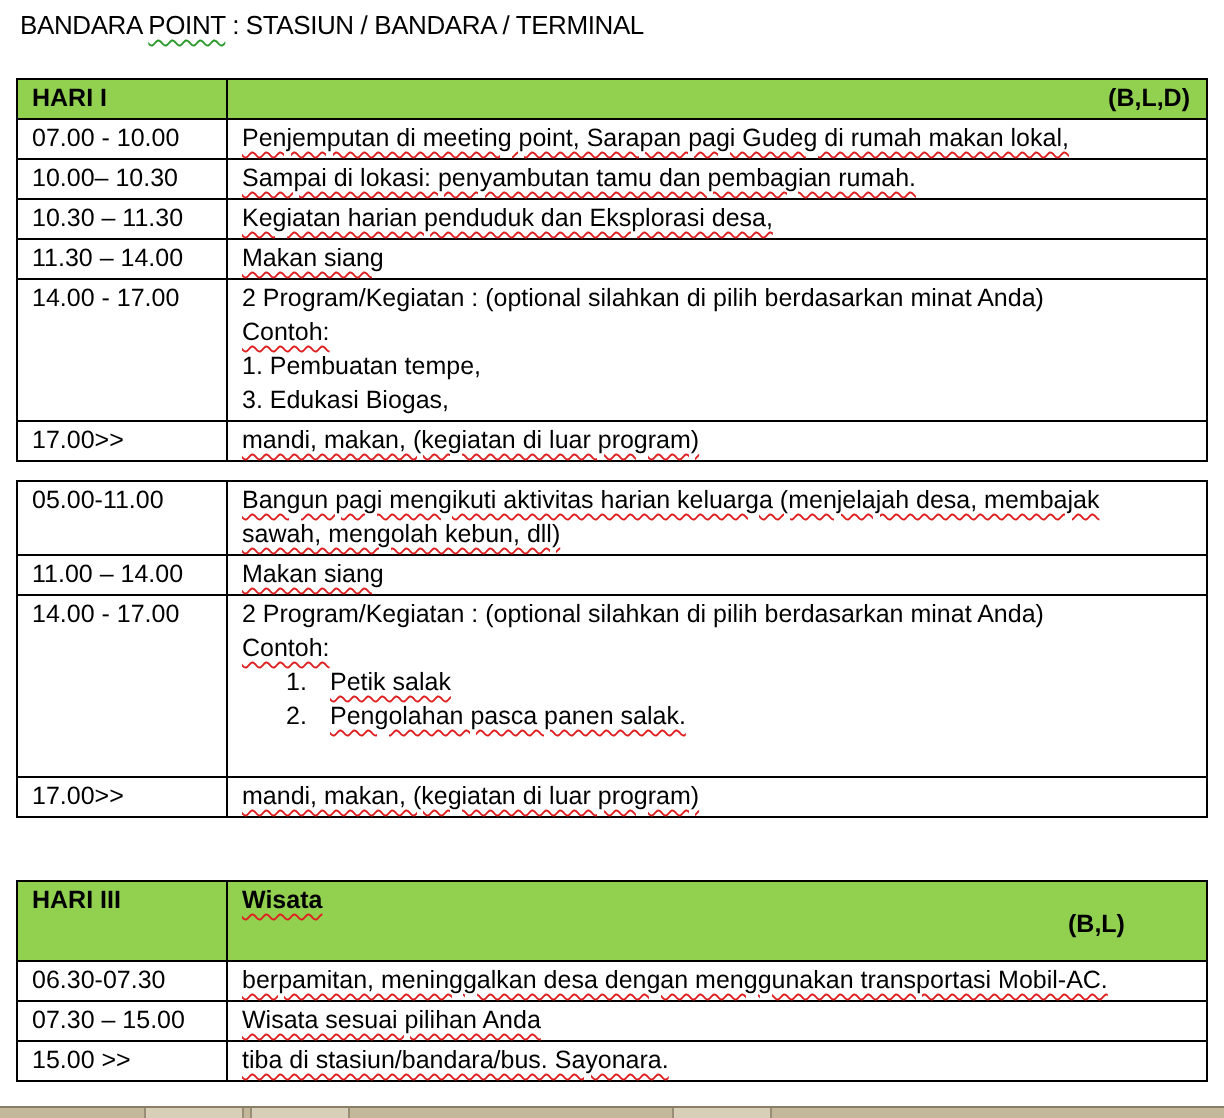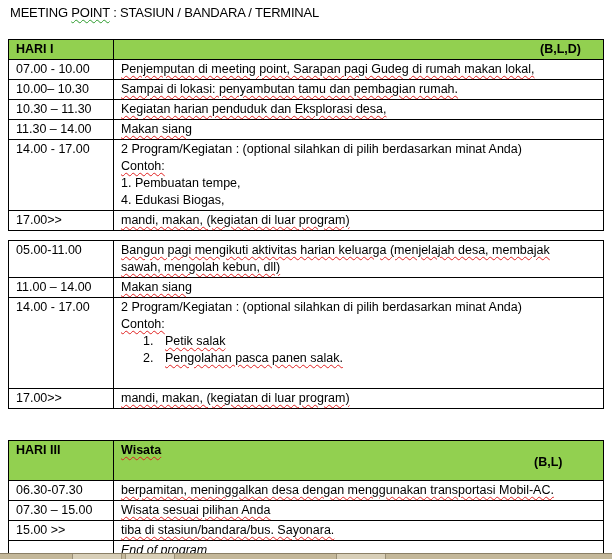--- a/index.html
+++ b/index.html
@@ -13,36 +13,36 @@
   }
   .title .sq { text-decoration: underline wavy #2a9a2a; text-decoration-thickness:1px; text-underline-offset:2px; }
   table.sched {
     position:absolute; left:8px; width:596px; border-collapse:collapse; table-layout:fixed;
   }
   table.sched td {
     border:1px solid #000; padding:1px 6px 1px 7px; vertical-align:top; line-height:17px;
   }
   table.sched col.c1 { width:105px; }
   tr.hdr td { background:#92d050; font-weight:bold; }
-  tr.hdr td.meal { text-align:right; padding-right:22px; }
+  tr.hdr td.meal { text-align:right; padding-right:8px; }
   .sp { text-decoration: underline wavy #e02020; text-decoration-thickness:1px; text-underline-offset:2px; }
   .ind { padding-left:22px; display:block; }
   .ind .n { display:inline-block; width:22px; }
   .ital { font-style:italic; }
   .taskbar {
     position:absolute; left:0; top:553px; width:612px; height:6px;
     background:#c4b89a; border-top:1px solid #8a7f66;
   }
   .tb-btn { position:absolute; top:0; height:6px; background:#d8cfb8; border-left:1px solid #9a8f76; border-right:1px solid #9a8f76; }
 </style>
 </head>
 <body>
 
 <div class="title">
-  <span>MEETING </span><span class="sq">POINT</span><span> : STASIUN / BANDARA / TERMINAL</span>
+  <span>BANDARA </span><span class="sq">POINT</span><span> : STASIUN / BANDARA / TERMINAL</span>
 </div>
 
 <table class="sched" style="top:39px">
   <colgroup>
       <col class="c1">
       <col>
     </colgroup>
   <tbody>
       <tr class="hdr">
     <td>HARI I</td>
@@ -63,21 +63,21 @@
   <tr>
     <td>11.30 – 14.00</td>
     <td><span class="sp">Makan siang</span></td>
   </tr>
   <tr>
     <td>14.00 - 17.00</td>
     <td>
       <div>2 Program/Kegiatan :  (optional silahkan di pilih  berdasarkan minat Anda)</div>
       <div class="sp" style="display:inline-block">Contoh:</div>
       <div>1. Pembuatan tempe,</div>
-      <div>4. Edukasi Biogas,</div>
+      <div>3. Edukasi Biogas,</div>
     </td>
   </tr>
   <tr>
     <td>17.00&gt;&gt;</td>
     <td><span class="sp">mandi, makan, (kegiatan di luar program)</span></td>
   </tr>
 </tbody>
   </table>
 
 <table class="sched" style="top:240px">
@@ -131,24 +131,20 @@
     <td><span class="sp">berpamitan, meninggalkan desa dengan menggunakan transportasi Mobil-AC.</span></td>
   </tr>
   <tr>
     <td>07.30 – 15.00</td>
     <td><span class="sp">Wisata sesuai pilihan Anda</span></td>
   </tr>
   <tr>
     <td>15.00 &gt;&gt;</td>
     <td><span class="sp">tiba di stasiun/bandara/bus. Sayonara.</span></td>
   </tr>
-  <tr>
-    <td></td>
-    <td><span class="ital">End of program</span></td>
-  </tr>
 </tbody>
   </table>
 
 <div class="taskbar">
   <div class="tb-btn" style="left:72px; width:48px"></div>
   <div class="tb-btn" style="left:125px; width:48px"></div>
   <div class="tb-btn" style="left:336px; width:48px"></div>
 </div>
 
 </body></html>

